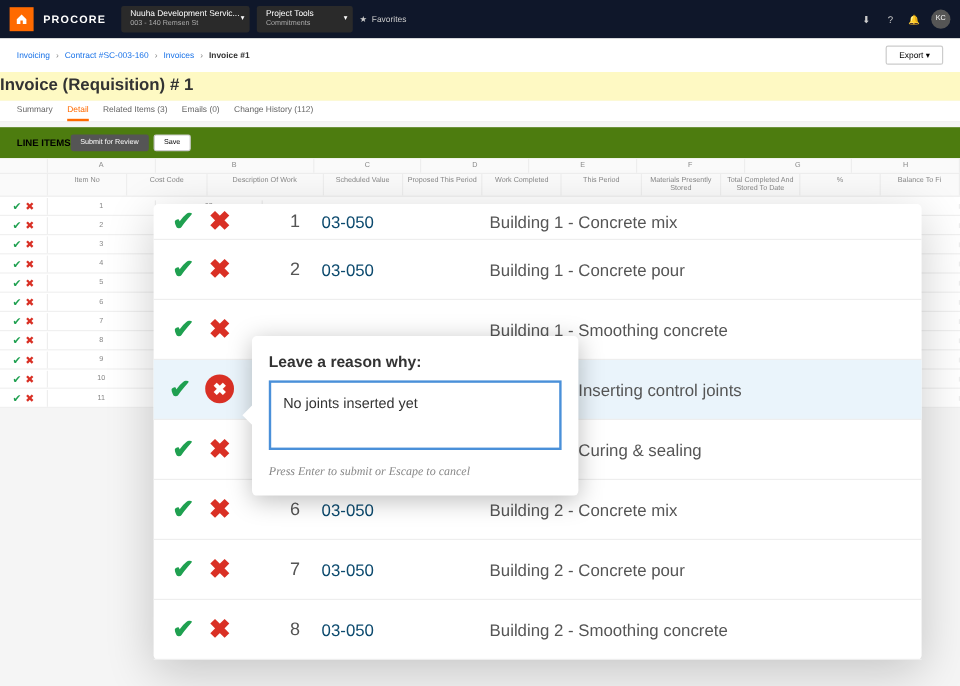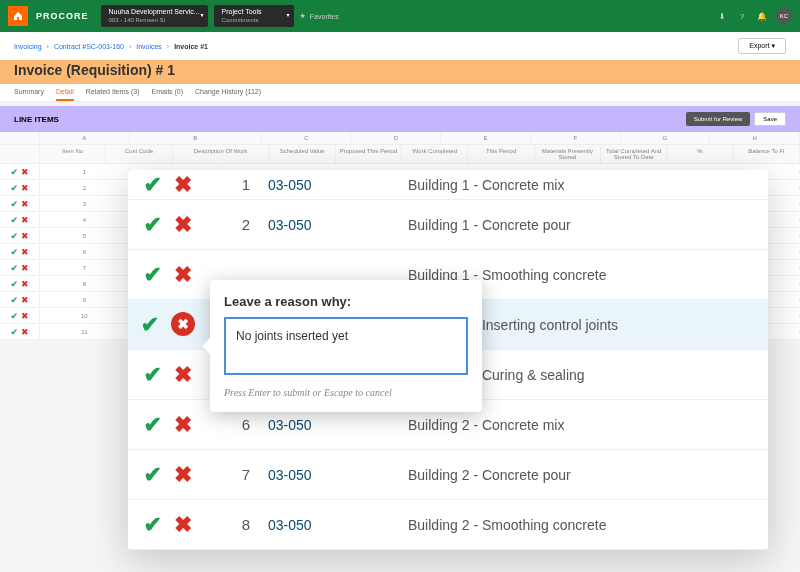--- a/index.html
+++ b/index.html
@@ -1,46 +1,46 @@
 <!DOCTYPE html>
 <html><head>
   <meta charset="utf-8">
   <style>
     * { box-sizing: border-box; margin: 0; padding: 0; font-family: Arial, sans-serif; }
     body { background: #f5f5f5; width: 800px; height: 572px; position: relative; overflow: hidden; }
     
     
-    .navbar { background: #15803d; height: 32px; display: flex; align-items: center; padding: 0 8px; color: #fff; font-size: 8px; }
+    .navbar { background: #0f172a; height: 32px; display: flex; align-items: center; padding: 0 8px; color: #fff; font-size: 8px; }
     .nav-home { width: 20px; height: 20px; background: #ff6a00; display: flex; align-items: center; justify-content: center; margin-right: 8px; }
     .nav-logo { font-weight: bold; letter-spacing: 1px; margin-right: 12px; font-size: 9px; }
     .nav-dropdown { background: #2a2a2a; padding: 3px 8px; margin-right: 6px; border-radius: 2px; font-size: 7px; line-height: 1.2; position: relative; min-width: 80px; }
     .nav-dropdown .sub { color: #aaa; font-size: 6px; }
     .nav-caret { position: absolute; right: 4px; top: 50%; transform: translateY(-50%); font-size: 6px; }
     .nav-fav { display: flex; align-items: center; gap: 4px; font-size: 7px; color: #ccc; }
     .nav-right { margin-left: auto; display: flex; gap: 8px; align-items: center; }
     .nav-icon { width: 12px; height: 12px; display: flex; align-items: center; justify-content: center; font-size: 8px; color: #ccc; }
     .nav-avatar { width: 16px; height: 16px; border-radius: 50%; background: #555; display: flex; align-items: center; justify-content: center; font-size: 6px; }
     
     
     .breadcrumb { background: #fff; padding: 6px 14px; font-size: 7px; color: #555; display: flex; align-items: center; justify-content: space-between; }
     .breadcrumb-path span { color: #1a73e8; }
     .breadcrumb-path .sep { color: #888; margin: 0 3px; }
     .breadcrumb-path .current { color: #333; font-weight: bold; }
     .export-btn { border: 1px solid #ccc; padding: 3px 10px; font-size: 7px; border-radius: 2px; background: #fff; }
     
     
-    .page-title { background: #fdba74; padding: 2px 14px 6px; font-size: 14px; color: #333; }
+    .page-title { background: #fef9c3; padding: 2px 0 6px; font-size: 14px; color: #333; }
     
     
     .tabs { background: #fff; padding: 0 14px; display: flex; gap: 12px; font-size: 7px; border-bottom: 1px solid #eee; }
     .tab { padding: 4px 0; color: #666; border-bottom: 2px solid transparent; }
     .tab.active { color: #ff6a00; border-bottom-color: #ff6a00; }
     
     
-    .line-header { padding: 6px 14px; display: flex; justify-content: space-between; align-items: center; background: #c4b5fd; margin-top: 4px; }
+    .line-header { padding: 6px 14px; display: flex; align-items: center; background: #4d7c0f; margin-top: 4px; }
     .line-header-title { font-size: 8px; font-weight: bold; }
     .line-buttons { display: flex; gap: 4px; }
     .btn-review { background: #555; color: #fff; padding: 3px 8px; font-size: 6px; border: none; border-radius: 2px; }
     .btn-save { background: #fff; border: 1px solid #ccc; padding: 3px 8px; font-size: 6px; border-radius: 2px; }
     
     
     .bg-table { background: #fff; font-size: 6px; }
     .bg-thead { display: flex; background: #fafafa; border-bottom: 1px solid #eee; }
     .bg-col { flex: 1; text-align: center; padding: 3px 2px; color: #888; border-right: 1px solid #eee; }
     .bg-col.narrow { flex: 0 0 40px; }

